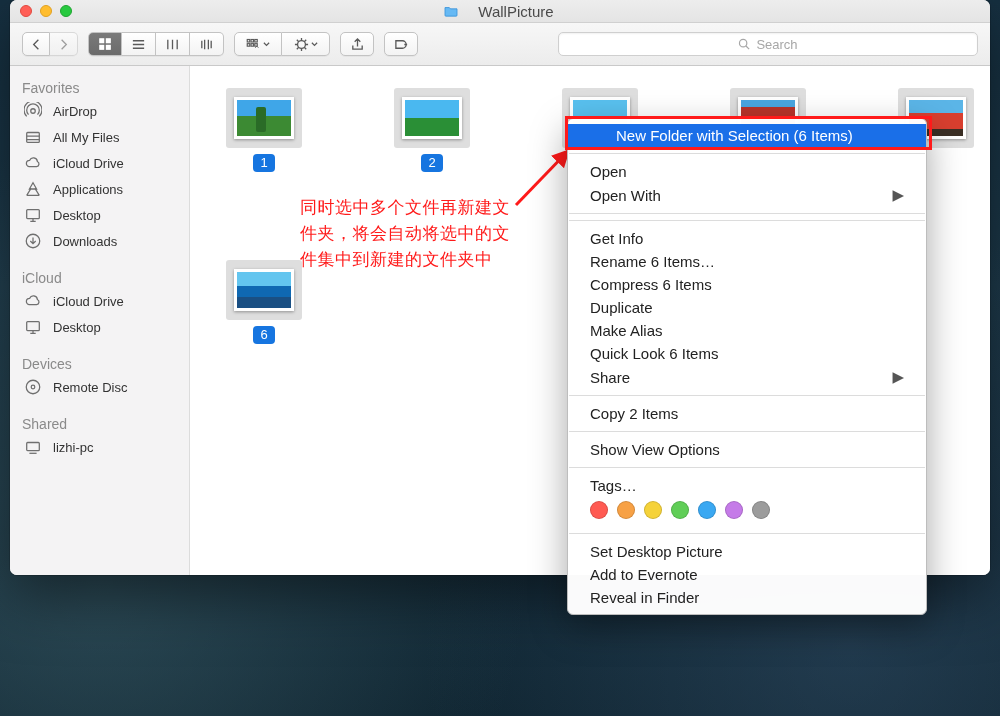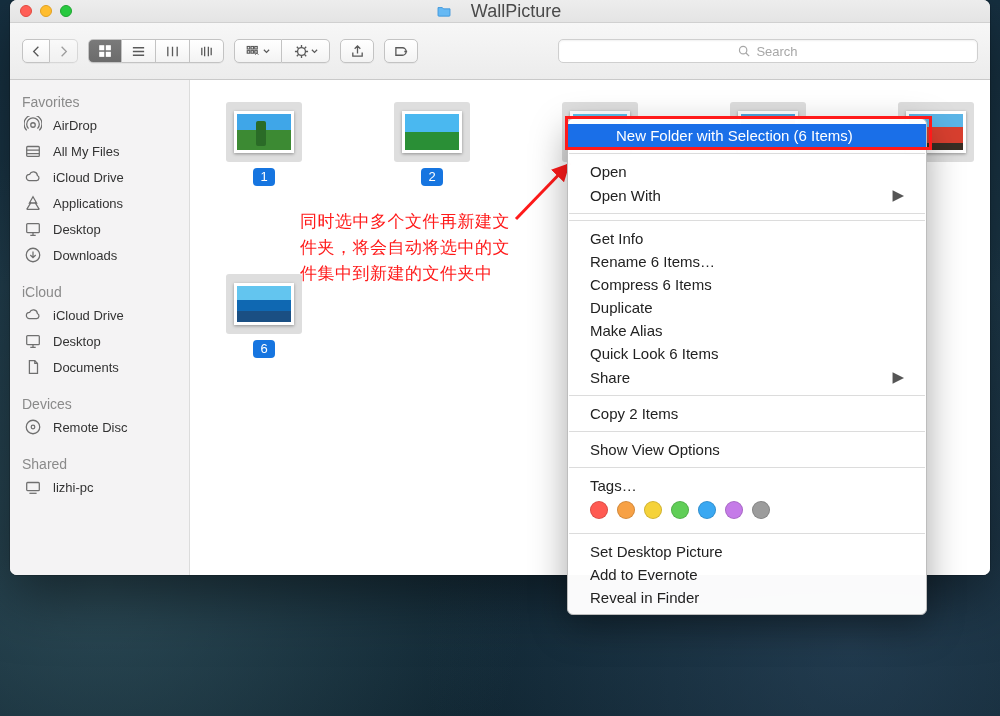--- a/index.html
+++ b/index.html
@@ -9,24 +9,24 @@
 .backdrop { position:absolute; inset:0; background: linear-gradient(180deg,#163041 0%,#1d3a4b 40%,#0f2430 100%); }
 .backdrop::after{content:"";position:absolute;inset:0;background:radial-gradient(circle at 10% 80%,rgba(80,120,130,.4),transparent 40%),radial-gradient(circle at 85% 90%,rgba(60,90,120,.4),transparent 40%);}
 
 .window { position:absolute; left:10px; top:0px; right:10px; height:575px; background:#fff; border-radius:7px; box-shadow:0 20px 60px rgba(0,0,0,.5), 0 0 0 1px rgba(0,0,0,.15); overflow:hidden; display:flex; flex-direction:column;}
 .titlebar { height:23px; background:linear-gradient(#ededed,#e4e4e4); display:flex; align-items:center; padding:0 10px; border-bottom:1px solid #d0d0d0;}
 .traffic { display:flex; gap:8px; }
 .traffic span { width:12px; height:12px; border-radius:50%; display:block;}
 .tr-close{background:#ff5f57;border:1px solid #e1493f;}
 .tr-min{background:#ffbd2e;border:1px solid #e0a022;}
 .tr-max{background:#28c940;border:1px solid #1fa531;}
-.title { flex:1; text-align:center; font-size:18px; color:#4a4a4a; display:flex; align-items:center; justify-content:center; gap:20px;}
+.title { flex:1; text-align:center; font-size:15px; color:#4a4a4a; display:flex; align-items:center; justify-content:center; gap:20px;}
 .title svg{width:14px;height:12px;}
 
-.toolbar{height:57px;background:linear-gradient(#f7f7f7,#ececec);border-bottom:1px solid #c9c9c9;display:flex;align-items:center;padding:0 12px;gap:10px;}
+.toolbar{height:43px;background:linear-gradient(#f7f7f7,#ececec);border-bottom:1px solid #c9c9c9;display:flex;align-items:center;padding:0 12px;gap:10px;}
 .seg,.btn{height:24px;background:linear-gradient(#ffffff,#f3f3f3);border:1px solid #c3c3c3;border-radius:5px;display:flex;align-items:center;justify-content:center;box-shadow:0 1px 0 rgba(0,0,0,.04);}
 .navseg{display:flex;}
 .navseg .btn{width:28px;border-radius:0;}
 .navseg .btn:first-child{border-radius:5px 0 0 5px;}
 .navseg .btn:last-child{border-radius:0 5px 5px 0;border-left:none;}
 .viewseg{display:flex;}
 .viewseg .btn{width:34px;border-radius:0;border-left:none;}
 .viewseg .btn:first-child{border-left:1px solid #c3c3c3;border-radius:5px 0 0 5px;background:linear-gradient(#7a7a7a,#6b6b6b);color:#fff;}
 .viewseg .btn:first-child svg{stroke:#fff;fill:#fff;}
 .viewseg .btn:last-child{border-radius:0 5px 5px 0;}
@@ -237,27 +237,20 @@
           </svg>
           <span>iCloud Drive</span>
         </div>
       <div class="sb-item">
           <svg viewBox="0 0 20 20">
             <rect x="3" y="4" width="14" height="10" rx="1"></rect>
             <path d="M7 17h6M10 14v3"></path>
           </svg>
           <span>Desktop</span>
         </div>
-      <div class="sb-item">
-          <svg viewBox="0 0 20 20">
-            <path d="M6 3h6l3 3v11H6z"></path>
-            <path d="M12 3v3h3"></path>
-          </svg>
-          <span>Documents</span>
-        </div>
       <div class="sb-sep"></div>
       <div class="sb-group">Devices</div>
       <div class="sb-item">
           <svg viewBox="0 0 20 20">
             <circle cx="10" cy="10" r="7.5"></circle>
             <circle cx="10" cy="10" r="2"></circle>
           </svg>
           <span>Remote Disc</span>
         </div>
       <div class="sb-sep"></div>

